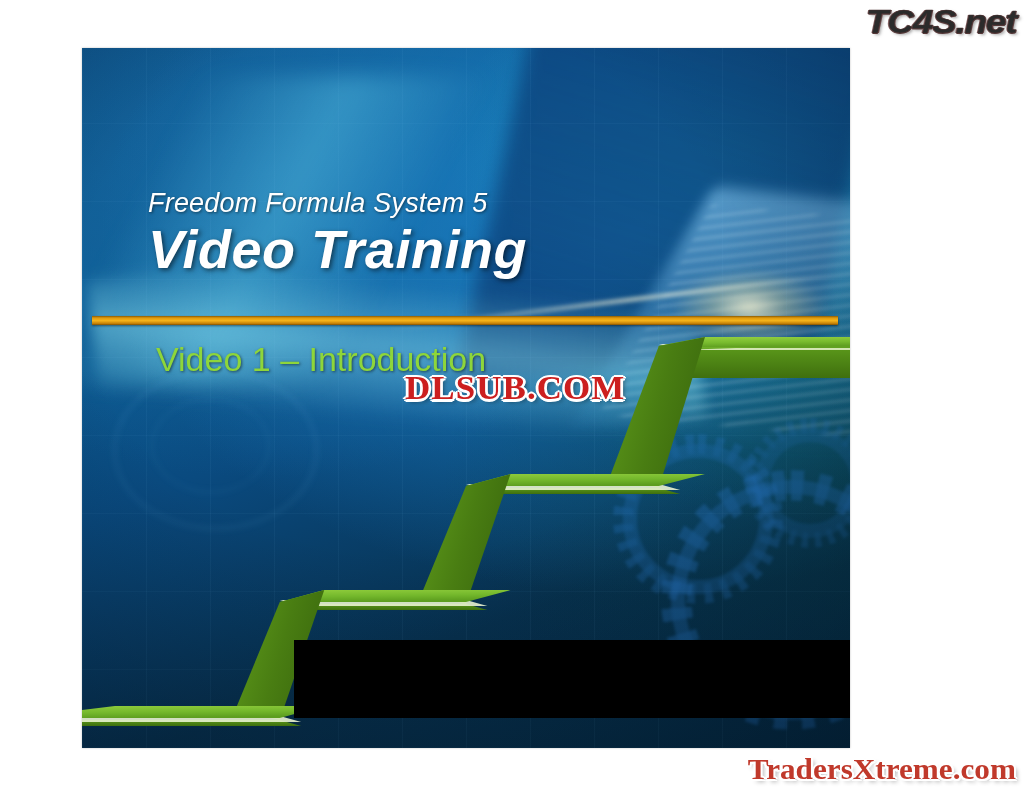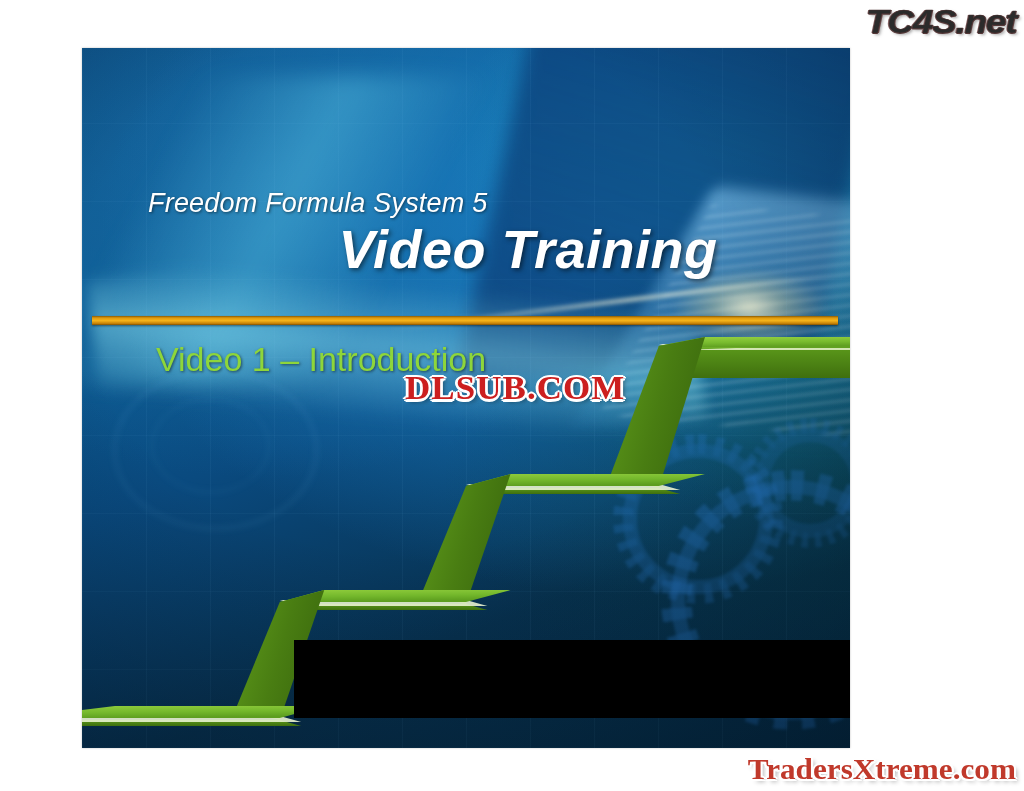--- a/index.html
+++ b/index.html
@@ -274,21 +274,20 @@
     font-family: "Liberation Sans", sans-serif;
     font-style: italic;
     font-weight: bold;
     font-size: 54px;
     line-height: 1.05;
     color: #ffffff;
     letter-spacing: 0.5px;
     text-shadow: 2px 2px 5px rgba(0,0,0,0.55);
     margin: 0;
     white-space: nowrap;
-    text-align: center;
   }
   #divider {
     position: absolute;
     left: 10px;
     top: 268px;
     width: 746px;
     height: 9px;
     background: linear-gradient(180deg, #8a5b06 0%, #e09a0d 22%, #f6b41a 52%, #c07c06 86%, #7a4f04 100%);
     box-shadow: 0 1px 2px rgba(0,0,0,0.45);
     z-index: 20;

